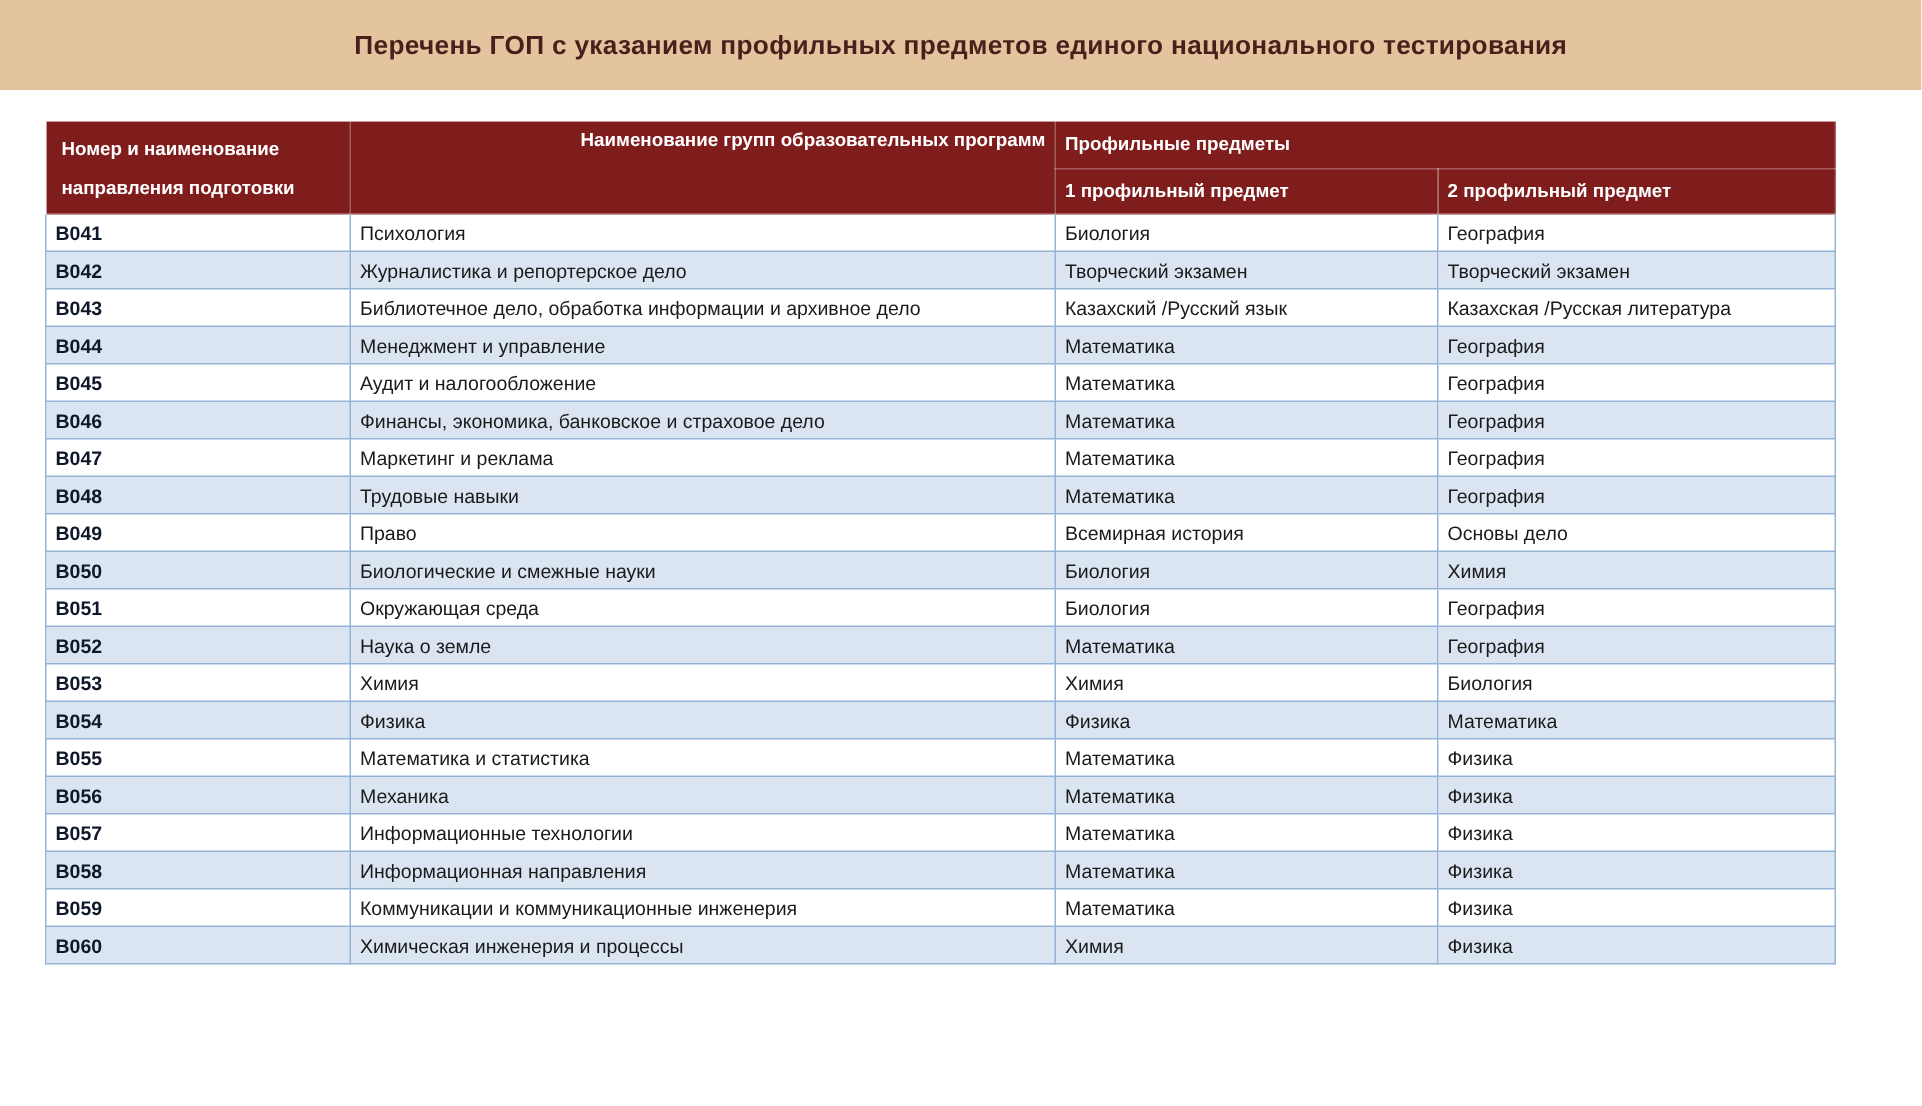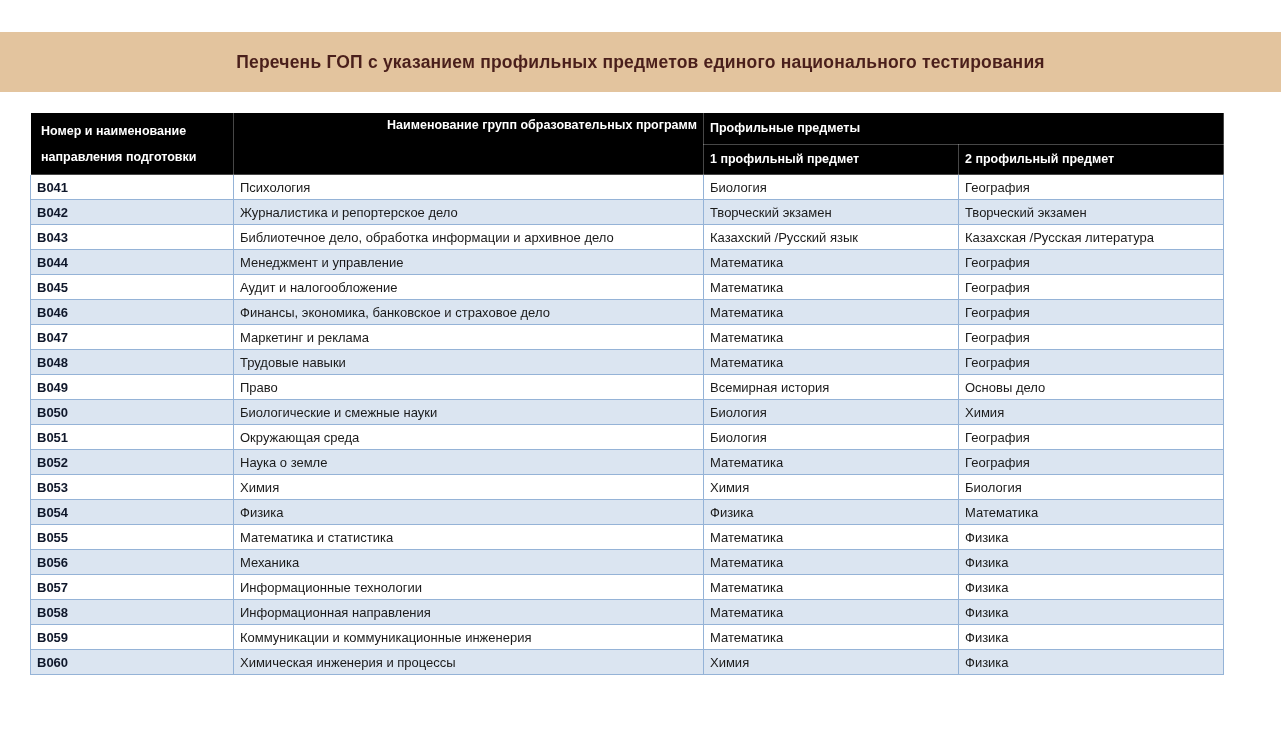--- a/index.html
+++ b/index.html
@@ -11,21 +11,20 @@
     font-family: "Liberation Sans", sans-serif;
     overflow: hidden;
   }
   .banner {
     width: 100%;
     height: 60px;
     background: #e3c49e;
     display: flex;
     align-items: center;
     justify-content: center;
-    margin-top: 32px;
   }
   .banner h1 {
     margin: 0;
     font-size: 17.5px;
     font-weight: bold;
     color: #4a1f1b;
     letter-spacing: 0.2px;
   }
   .table-wrap {
     margin: 20px 0 0 30px;
@@ -34,21 +33,21 @@
     border-collapse: collapse;
     width: 1193px;
     table-layout: fixed;
     font-size: 13px;
   }
   col.c1 { width: 203px; }
   col.c2 { width: 470px; }
   col.c3 { width: 255px; }
   col.c4 { width: 265px; }
   thead th {
-    background: #000000;
+    background: #7f1d1d;
     color: #ffffff;
     font-weight: bold;
     font-size: 12.5px;
     border: 1px solid rgba(255,255,255,0.28);
     padding: 4px 6px;
   }
   thead tr.hrow1 th { height: 18px; }
   thead tr.hrow2 th { height: 17px; text-align: left; vertical-align: middle; }
   th.h-number {
     text-align: left;

